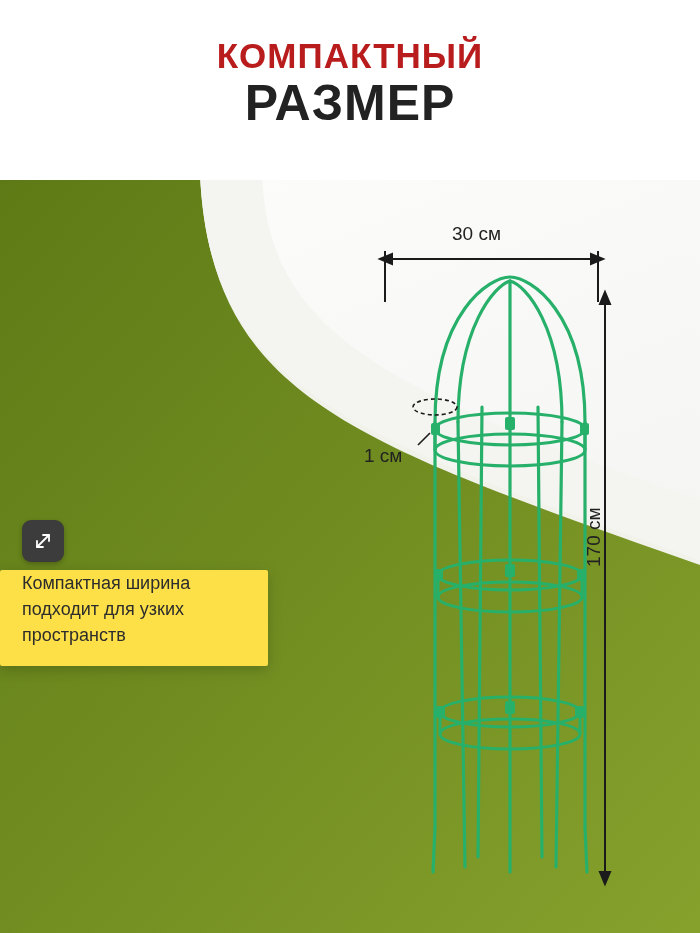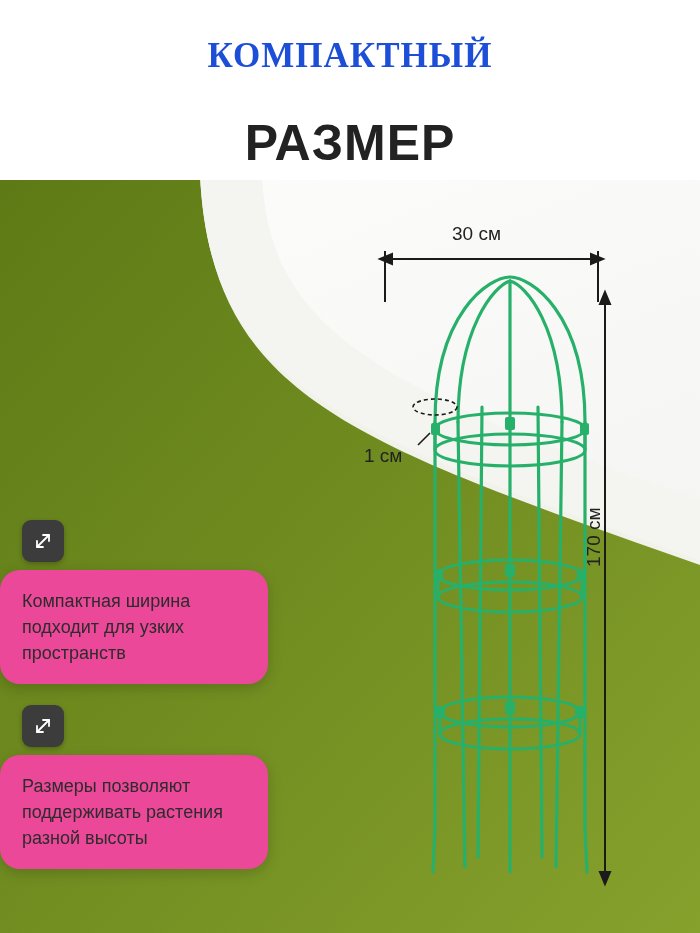--- a/index.html
+++ b/index.html
@@ -39,54 +39,52 @@
     top: 36px;
     left: 0;
     width: 700px;
     text-align: center;
     z-index: 6;
   }
   .title-line1 {
     font-size: 35px;
     font-weight: bold;
     letter-spacing: 1px;
-    color: #1d4ed8;
+    color: #b91c1c;
     line-height: 1.15;
-    font-family: Liberation Serif, serif;
   }
   .title-line2 {
     font-size: 50px;
     font-weight: bold;
     letter-spacing: 1px;
     color: #222222;
     line-height: 1.1;
-    margin-top: 40px;
   }
   
   .feature {
     position: absolute;
     z-index: 6;
   }
   .feature-icon {
     width: 42px;
     height: 42px;
     border-radius: 9px;
     background: #3c3c3c;
     display: flex;
     align-items: center;
     justify-content: center;
     margin-left: 22px;
     margin-bottom: 8px;
     box-shadow: 0 2px 5px rgba(0,0,0,0.25);
   }
   .feature-card {
-    background: #ec4899;
-    border-radius: 20px;
+    background: #fde047;
+    border-radius: 2px;
     box-shadow: 0 4px 14px rgba(0,0,0,0.18);
-    padding: 18px 20px 18px 22px;
+    padding: 0 20px 18px 22px;
     width: 268px;
     box-sizing: border-box;
   }
   .feature-text {
     font-size: 18px;
     line-height: 1.45;
     color: #2c2c2c;
     font-weight: 500;
   }
   #feature-1 { left: 0px; top: 520px; }
@@ -229,28 +227,14 @@
           <polyline points="10,4 16,4 16,10"></polyline>
           <polyline points="10,16 4,16 4,10"></polyline>
         </g>
       </svg>
     </div>
     <div class="feature-card">
       <div class="feature-text">Компактная ширина подходит для узких пространств</div>
     </div>
   </div>
 
-  <div class="feature" id="feature-2">
-    <div class="feature-icon">
-      <svg width="20" height="20" viewBox="0 0 20 20">
-        <g stroke="#ffffff" stroke-width="1.8" fill="none" stroke-linecap="round" stroke-linejoin="round">
-          <line x1="4" y1="16" x2="16" y2="4"></line>
-          <polyline points="10,4 16,4 16,10"></polyline>
-          <polyline points="10,16 4,16 4,10"></polyline>
-        </g>
-      </svg>
-    </div>
-    <div class="feature-card">
-      <div class="feature-text">Размеры позволяют поддерживать растения разной высоты</div>
-    </div>
-  </div>
 
 </div>
 
 </body></html>

